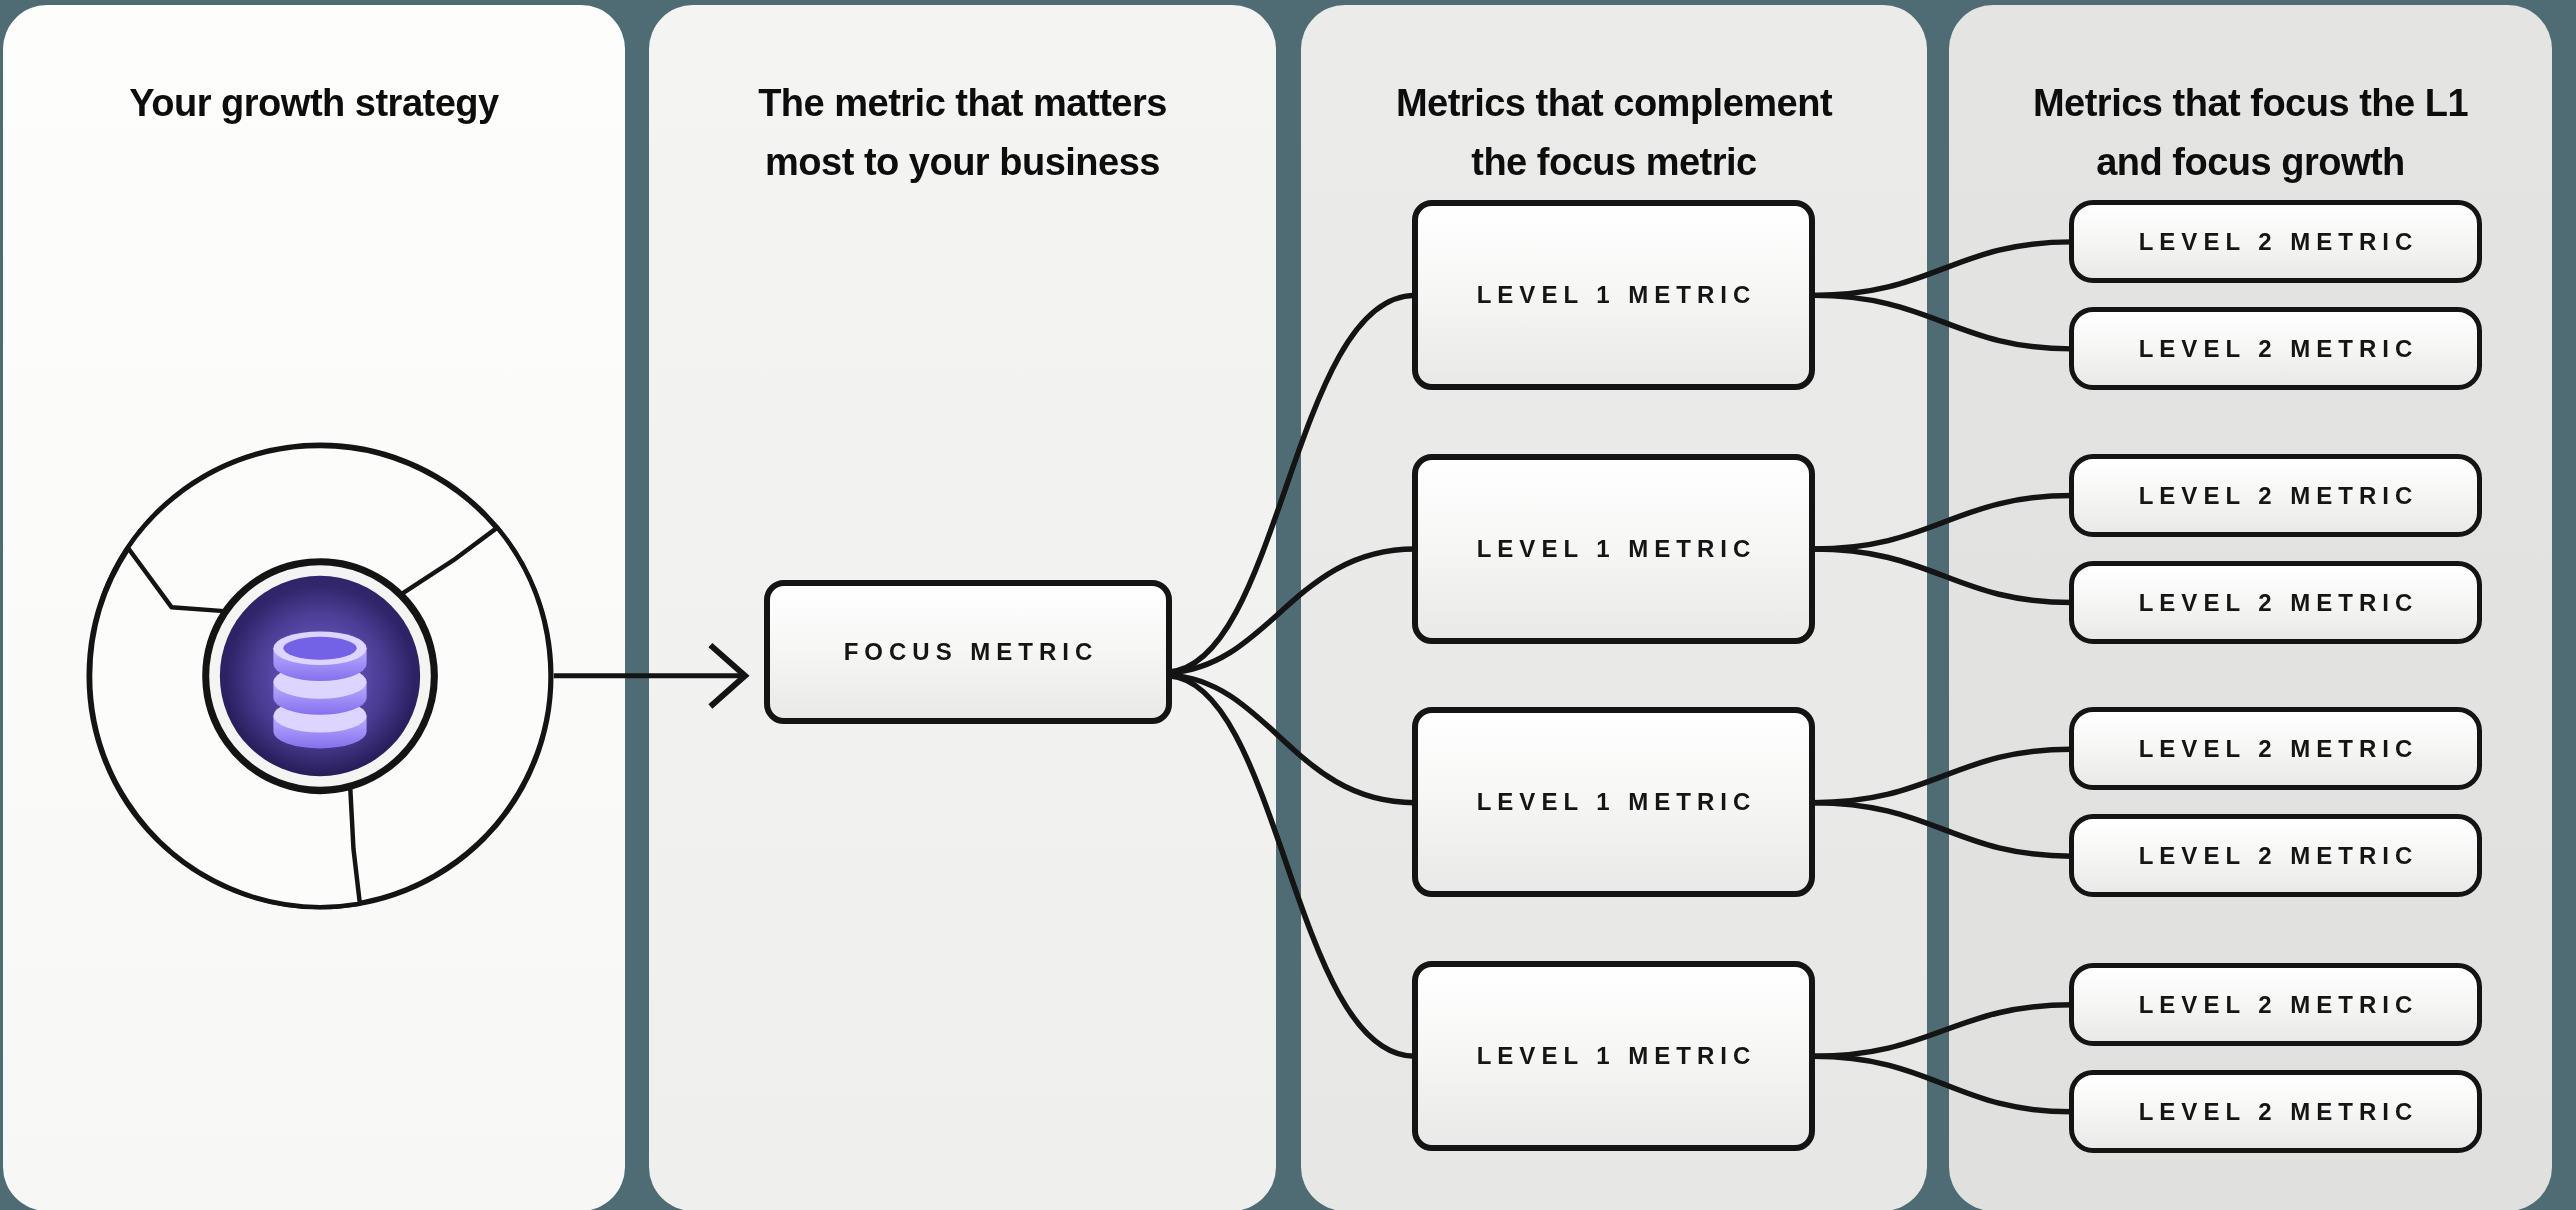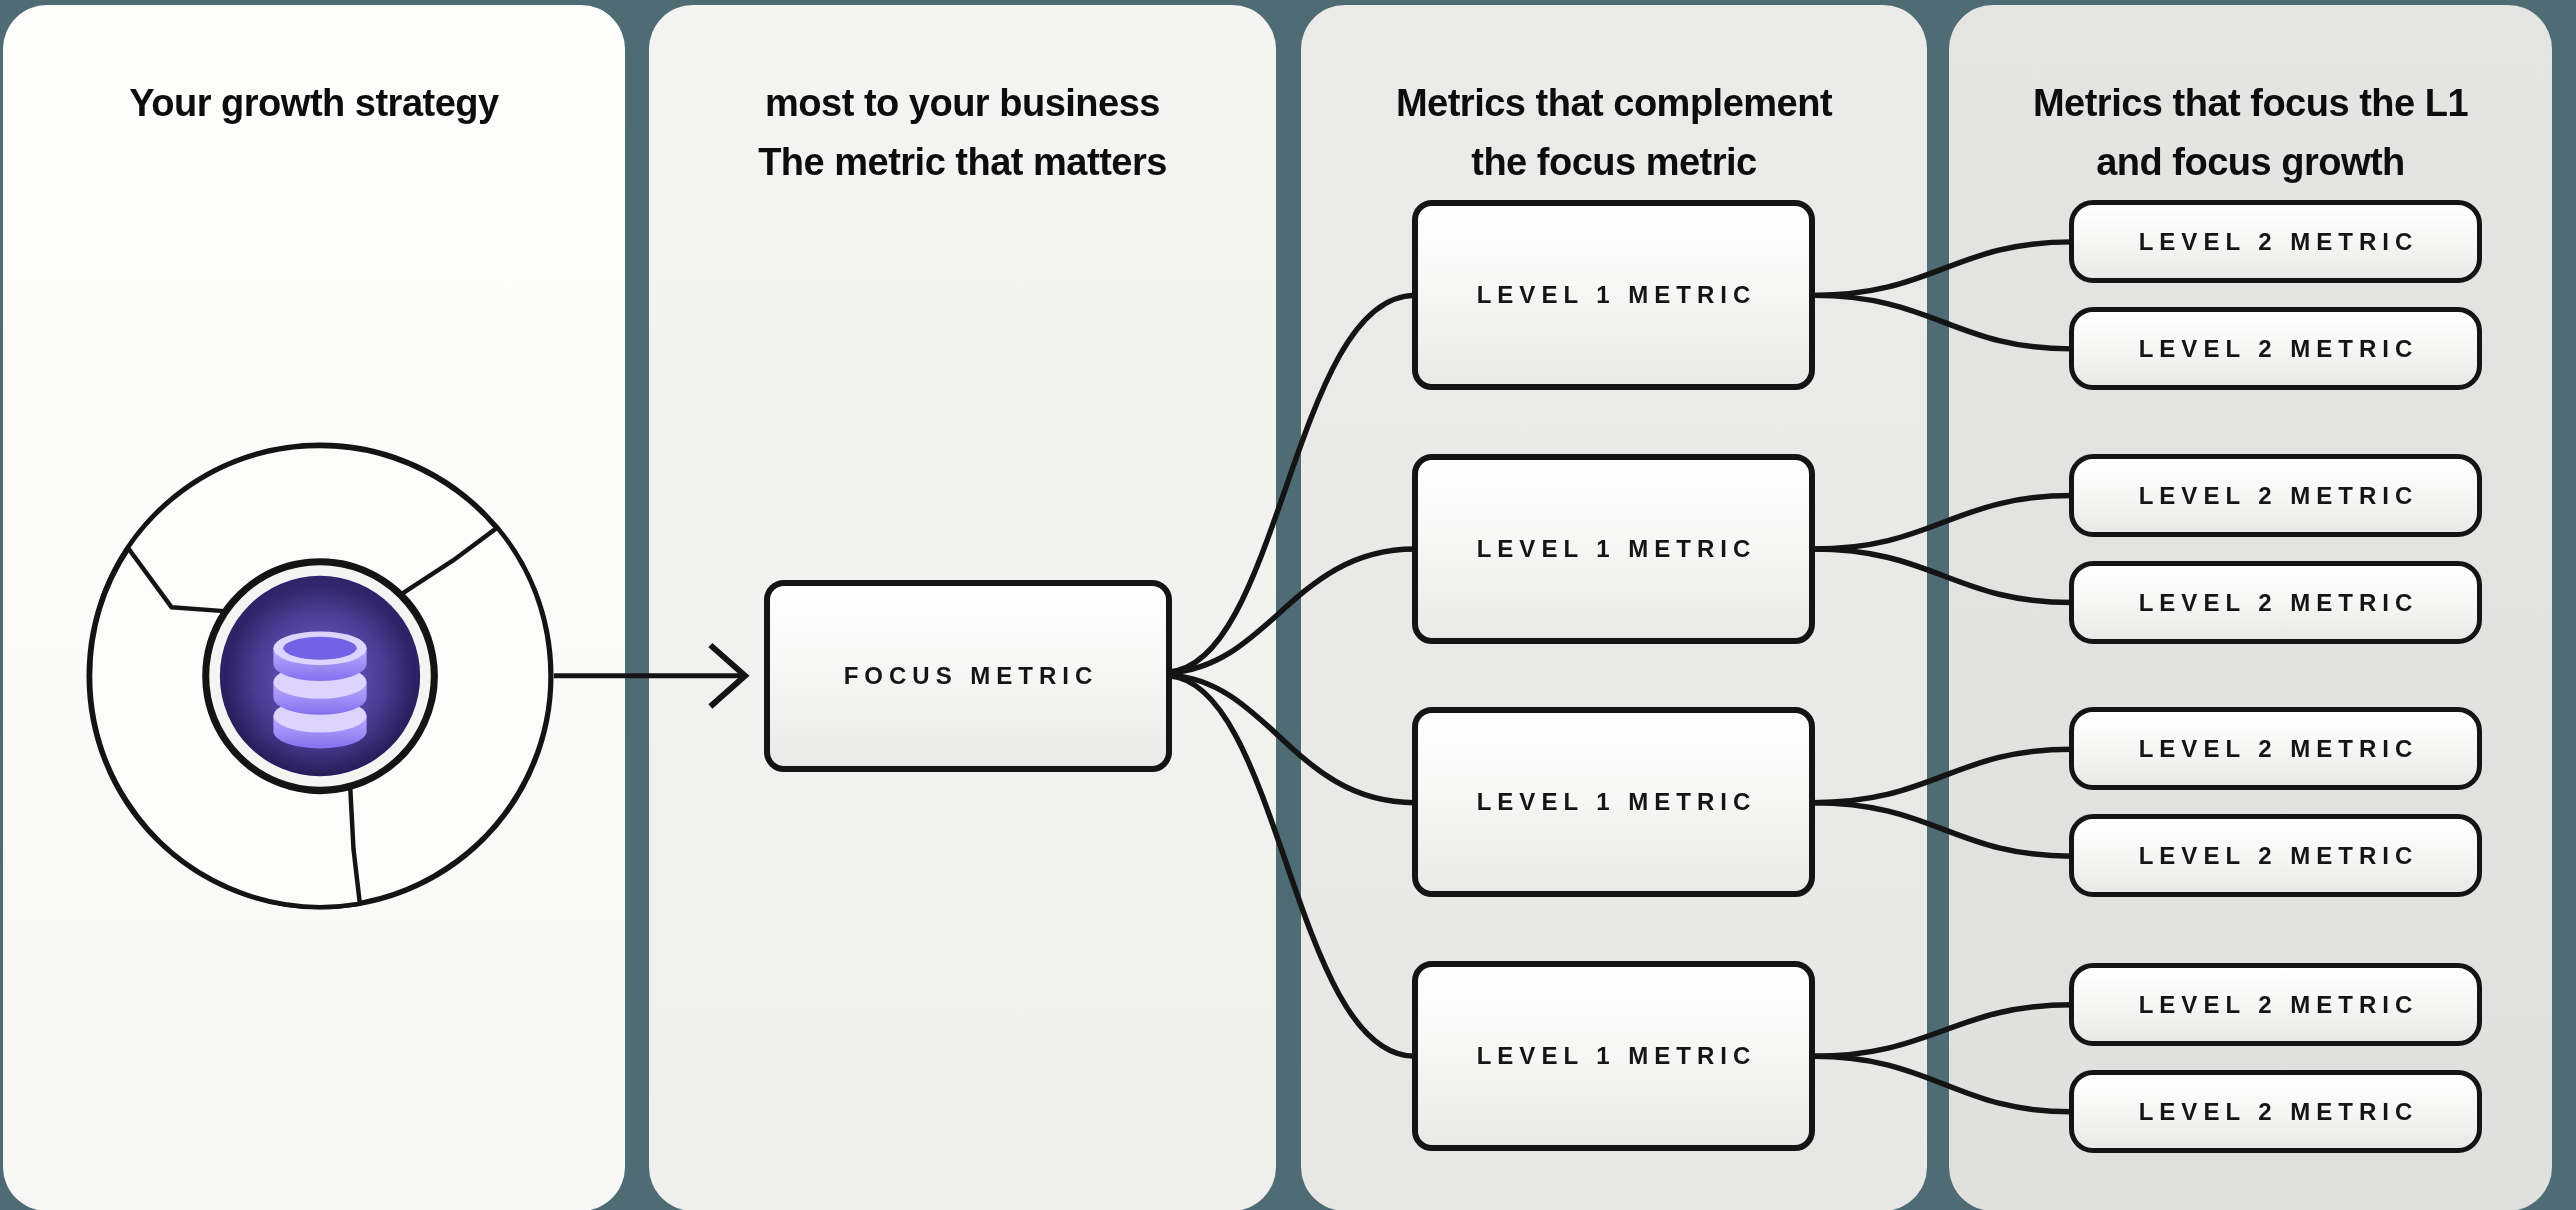--- a/index.html
+++ b/index.html
@@ -34,21 +34,21 @@
   .node{
     position:absolute;z-index:10;
     border:6px solid #141414;box-sizing:border-box;
     background:linear-gradient(180deg,#ffffff 0%,#f7f7f6 45%,#e9e9e8 100%);
     display:flex;align-items:center;justify-content:center;
     color:#151515;font-weight:700;
   }
   .node-label{
     font-size:24px;letter-spacing:6px;text-indent:6px;white-space:nowrap;
   }
-  .focus-node{left:764px;top:580px;width:408px;height:192px;border-radius:20px;justify-content:center;}
+  .focus-node{left:764px;top:580px;width:408px;height:144px;border-radius:20px;justify-content:center;}
   .l1{left:1412px;width:403px;height:190px;border-radius:20px;}
   .l1-1{top:200px;} .l1-2{top:454px;} .l1-3{top:707px;} .l1-4{top:961px;}
   .l2{left:2069px;width:413px;height:83px;border-radius:24px;border-width:5px;}
   .l2-1{top:200px;} .l2-2{top:307px;}
   .l2-3{top:454px;} .l2-4{top:561px;}
   .l2-5{top:707px;} .l2-6{top:814px;}
   .l2-7{top:963px;} .l2-8{top:1070px;}
 
   
   .flywheel{position:absolute;left:86px;top:442px;width:468px;height:468px;z-index:6;}
@@ -59,22 +59,22 @@
 <div class="canvas">
 
   <div class="panel panel-1">
     <div class="panel-title">
       <span>Your growth strategy</span>
     </div>
   </div>
 
   <div class="panel panel-2">
     <div class="panel-title">
+      <span>The metric that matters</span>
       <span>most to your business</span>
-      <span>The metric that matters</span>
     </div>
   </div>
 
   <div class="panel panel-3">
     <div class="panel-title">
       <span>Metrics that complement</span>
       <span>the focus metric</span>
     </div>
   </div>
 

